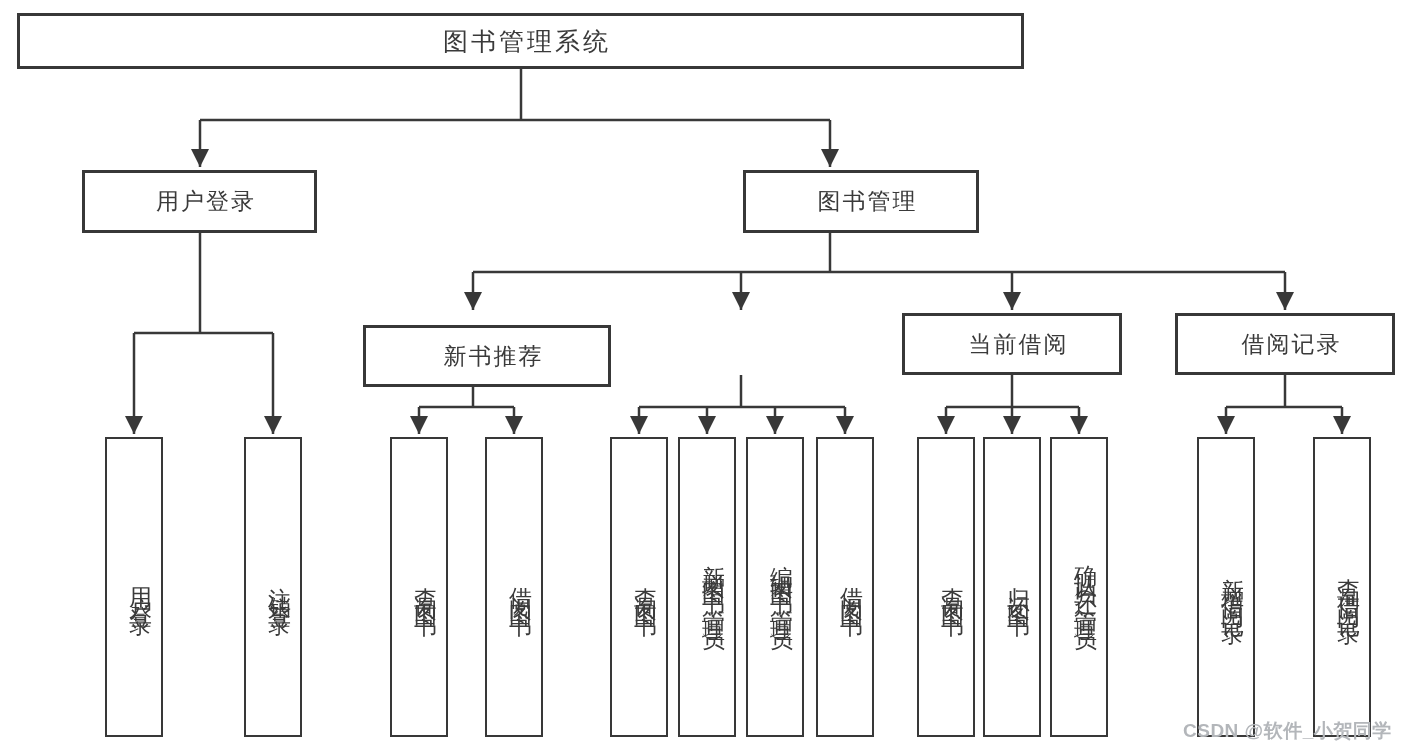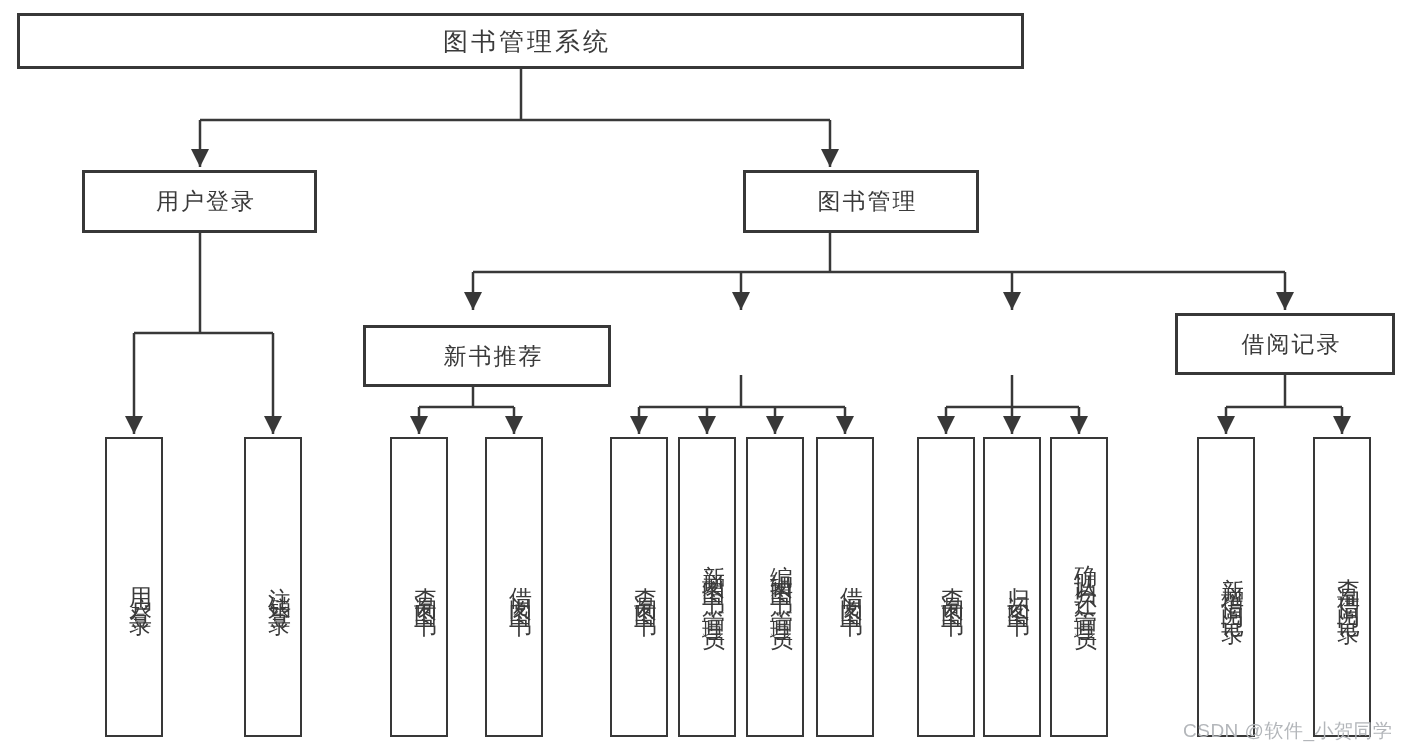--- a/index.html
+++ b/index.html
@@ -39,21 +39,21 @@
   #n-current{left:902px;top:313px;width:220px;height:62px;}
   #n-records{left:1175px;top:313px;width:220px;height:62px;}
   
   #l-login0{left:105px;}  #l-login1{left:244px;}
   #l-nb0{left:390px;}     #l-nb1{left:485px;}
   #l-bb0{left:610px;}     #l-bb1{left:678px;}  #l-bb2{left:746px;}  #l-bb3{left:816px;}
   #l-cb0{left:917px;}     #l-cb1{left:983px;}  #l-cb2{left:1050px;}
   #l-r0{left:1197px;}     #l-r1{left:1313px;}
   .watermark{
     position:absolute;left:1183px;top:718px;z-index:5;
-    color:var(--wm);font-size:19px;letter-spacing:0.5px;white-space:nowrap;
+    color:var(--wm);font-size:19px;letter-spacing:0.5px;white-space:nowrap;font-weight:bold;
   }
 </style>
 </head>
 <body>
 
 <div class="stage">
 
   <svg class="wires" width="1405" height="747" viewBox="0 0 1405 747">
     <defs>
       <marker id="arw" markerUnits="userSpaceOnUse" markerWidth="22" markerHeight="20" refX="18" refY="9" orient="auto">
@@ -101,20 +101,21 @@
     <path d="M1226,407 V434" marker-end="url(#arw)"></path>
     <path d="M1342,407 V434" marker-end="url(#arw)"></path>
   </svg>
 
   <div class="box root" id="n-root">图书管理系统</div>
 
   <div class="box hbox" id="n-login">用户登录</div>
   <div class="box hbox" id="n-mgmt">图书管理</div>
 
   <div class="box hbox" id="n-recommend">新书推荐</div>
+  <div class="box hbox" id="n-current">当前借阅</div>
   <div class="box hbox" id="n-records">借阅记录</div>
 
   <div class="box leaf" id="l-login0">用户登录</div>
   <div class="box leaf" id="l-login1">注销登录</div>
 
   <div class="box leaf" id="l-nb0">查询图书</div>
   <div class="box leaf" id="l-nb1">借阅图书</div>
 
   <div class="box leaf" id="l-bb0">查询图书</div>
   <div class="box leaf" id="l-bb1">新增图书（管理员）</div>

